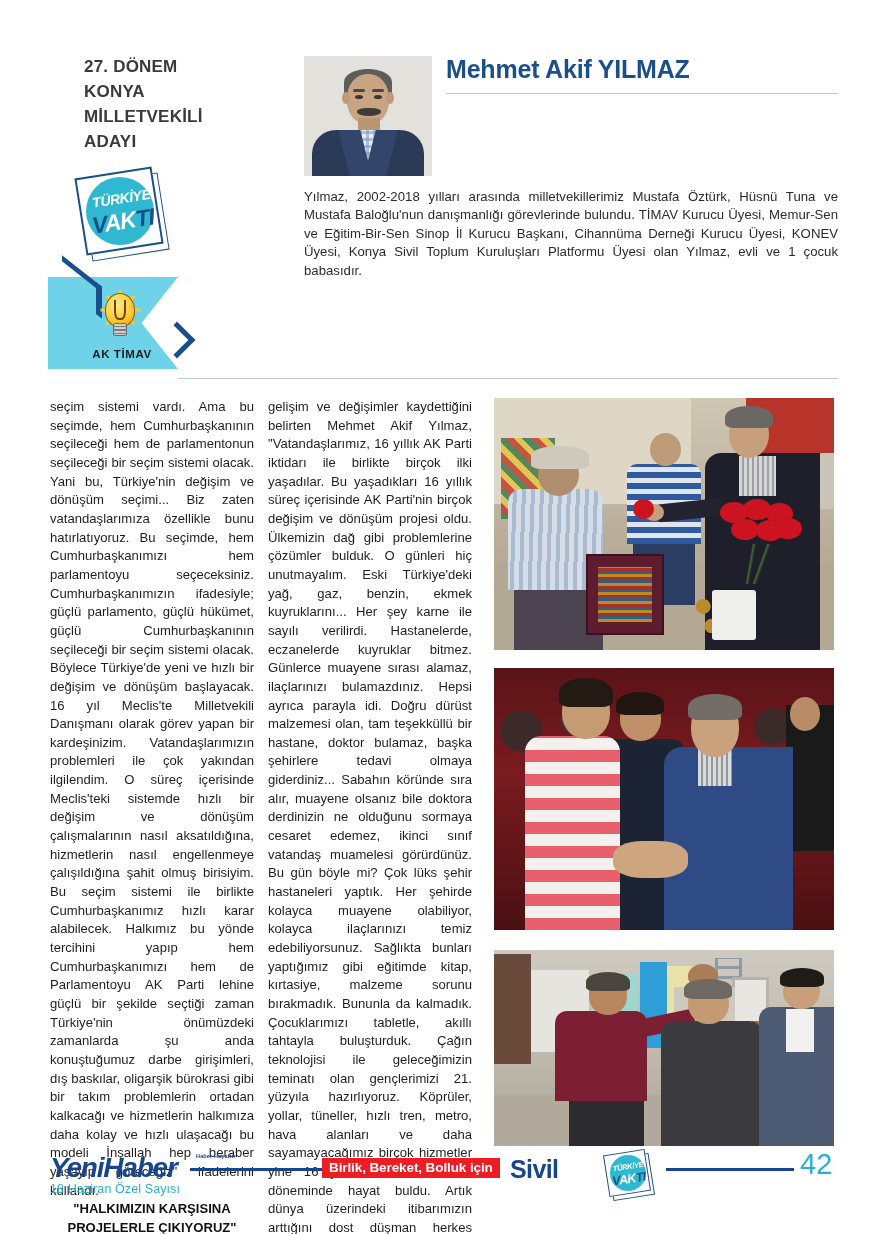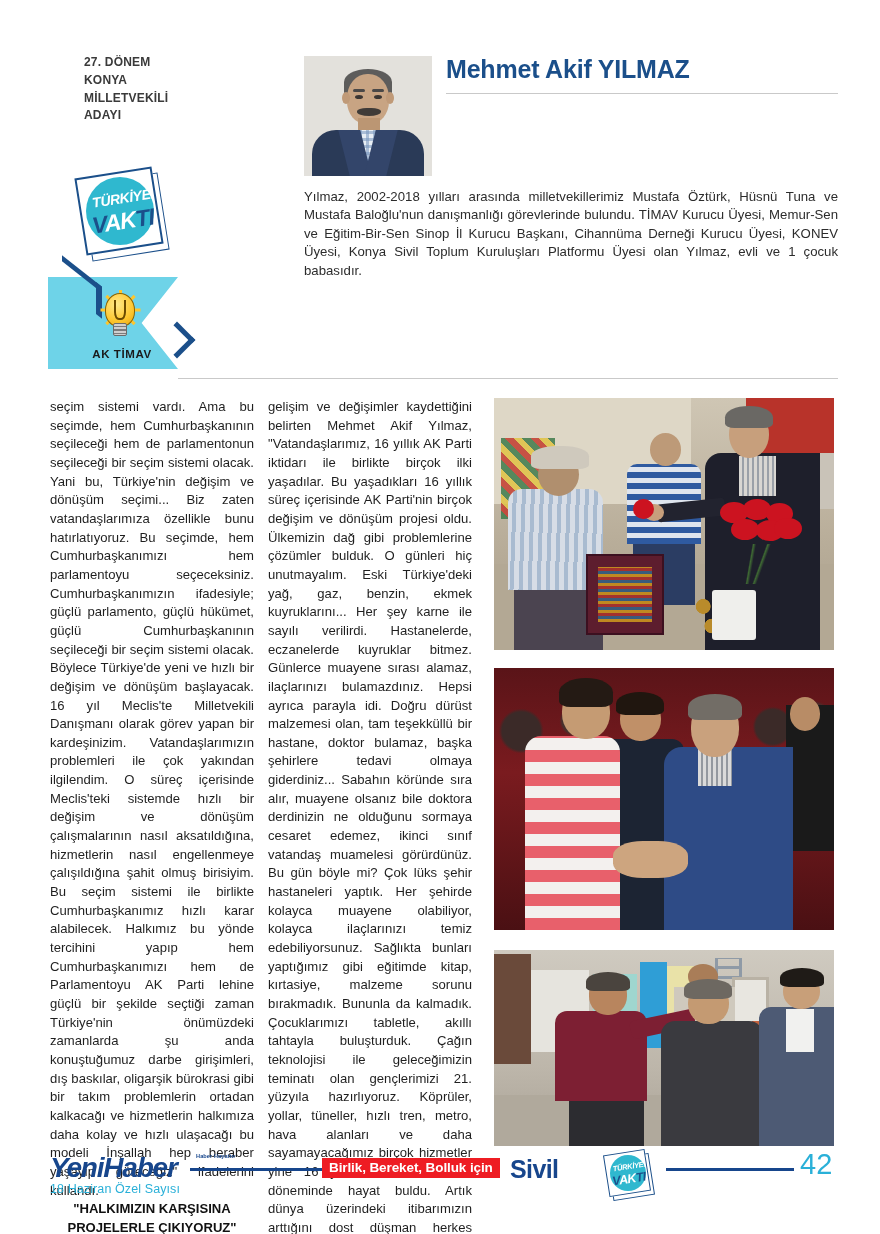--- a/index.html
+++ b/index.html
@@ -21,21 +21,21 @@
     position: absolute;
     left: 48px; top: 48px;
     width: 790px; height: 330px;
   }
   .header-left {
     position: absolute;
     left: 0; top: 0;
     width: 240px;
   }
   .kicker {
-    font-size: 12px;
+    font-size: 17px;
     font-weight: bold;
     line-height: 1.48;
     color: #3a3a3a;
     letter-spacing: 0.2px;
     padding-left: 36px;
     padding-top: 6px;
   }
 
   
   .tv-logo {

